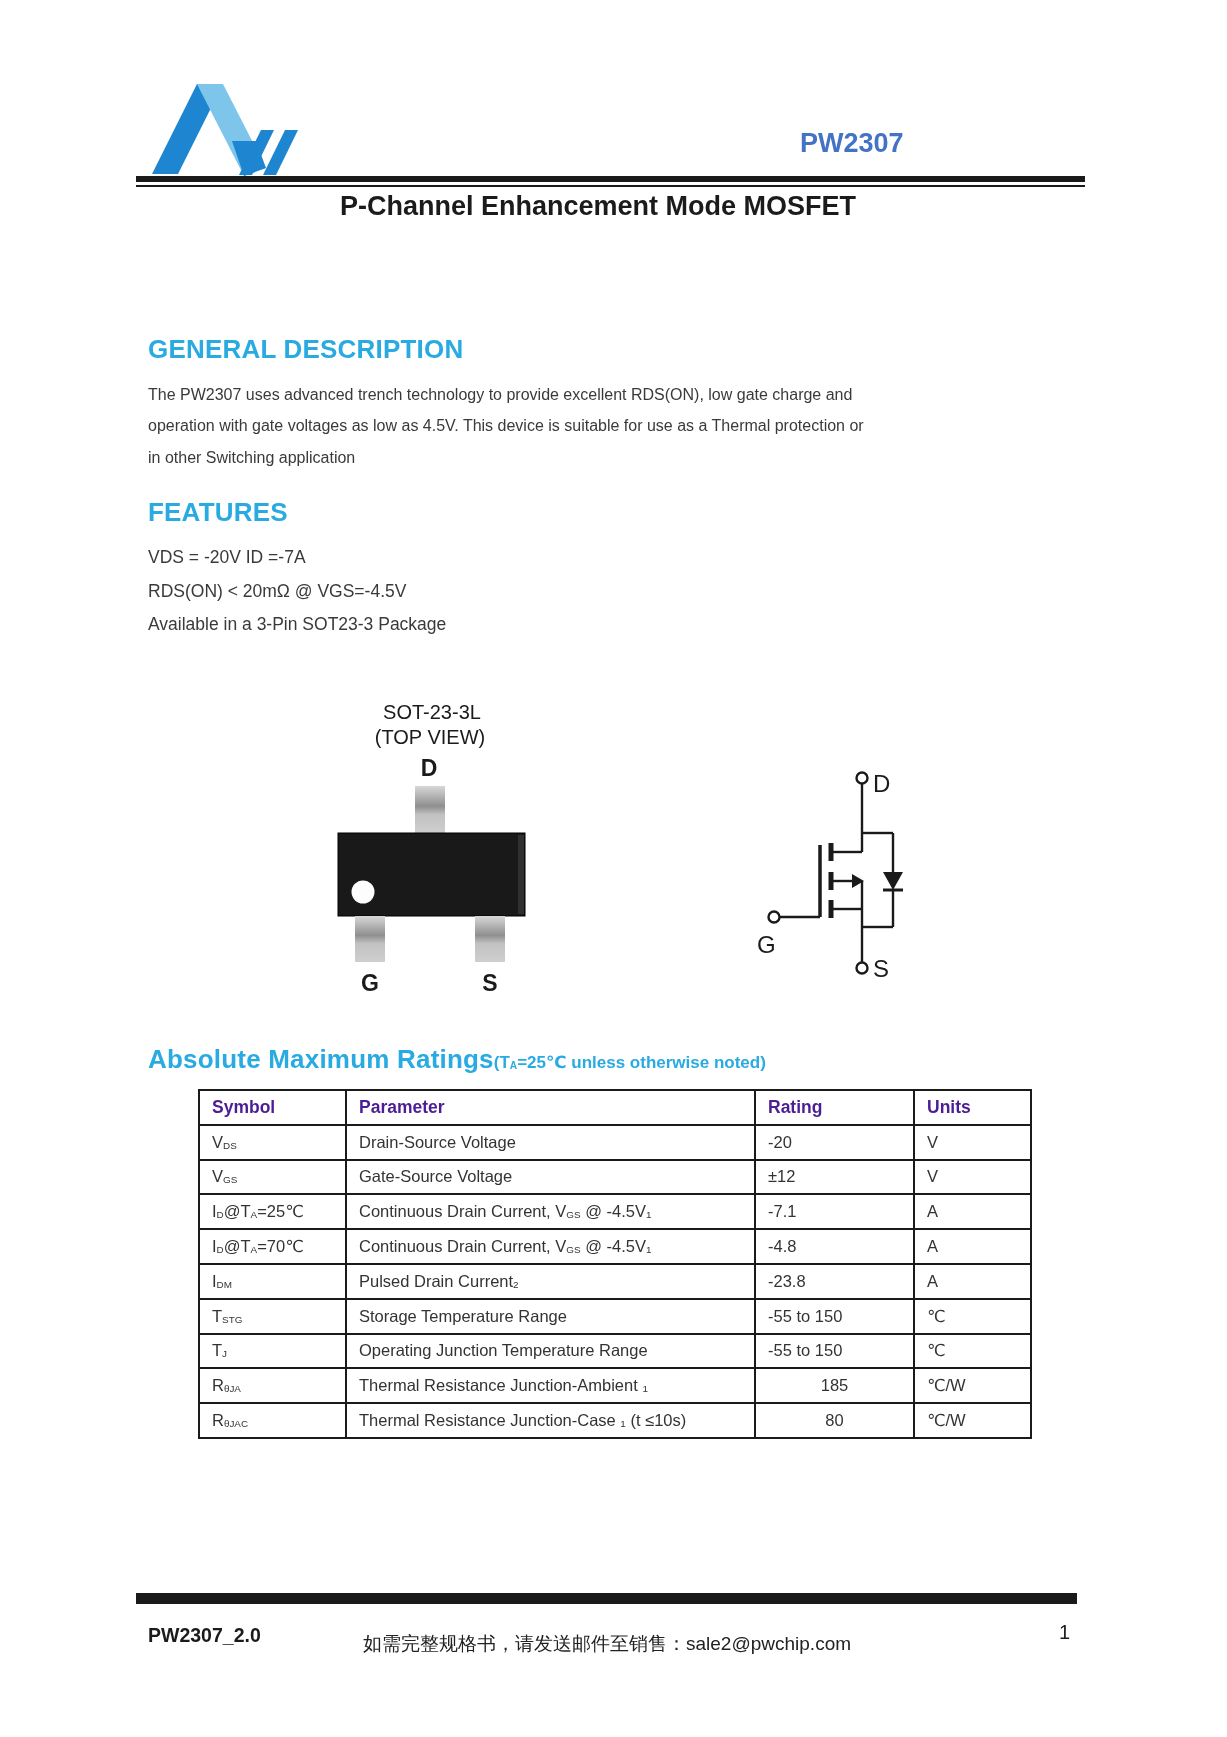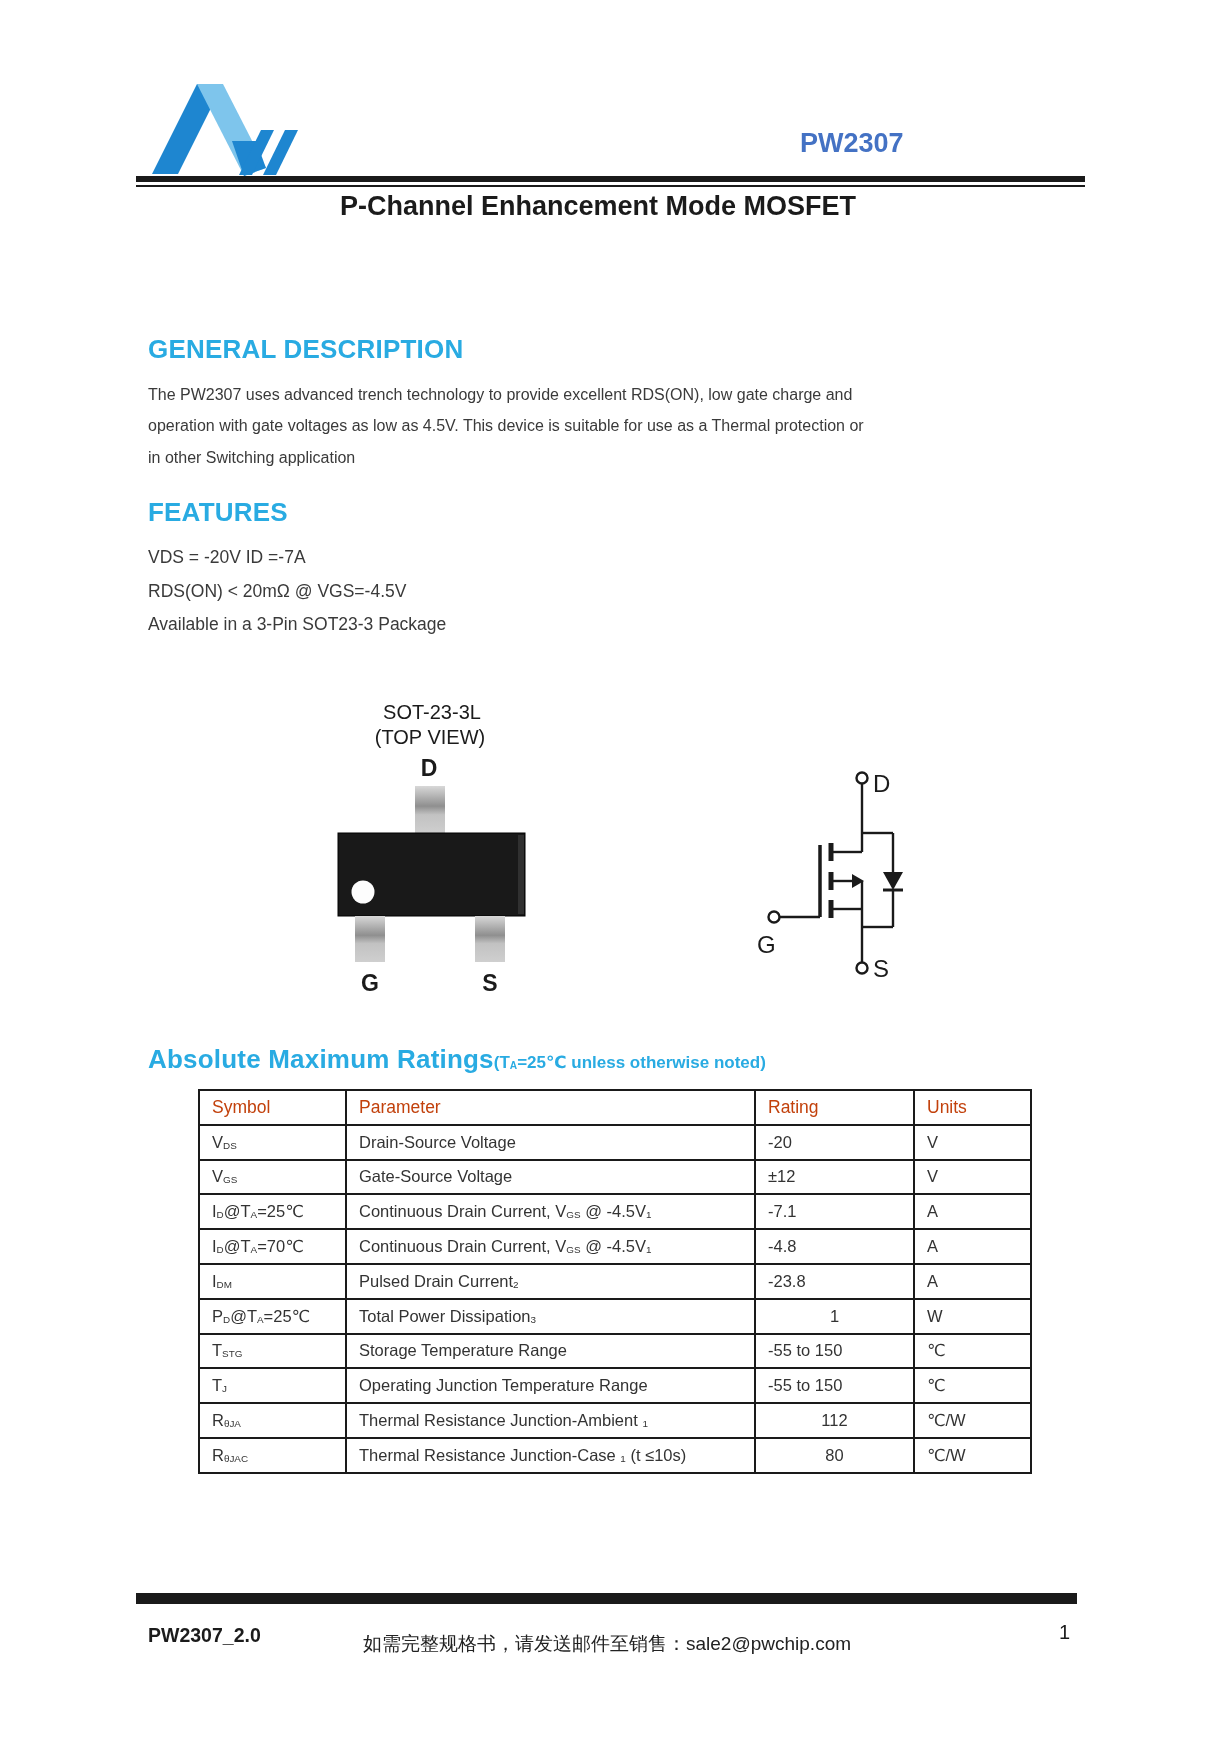--- a/index.html
+++ b/index.html
@@ -21,21 +21,21 @@
   #feat-heading{left:148px;top:497px;}
   #feat-list{left:148px;top:541px;font-size:17.5px;line-height:33.6px;color:#3a3a3a;}
   #amr-heading{left:148px;top:1044px;white-space:nowrap;}
   #amr-heading .cond{font-size:17px;font-weight:bold;color:var(--accent-cyan);}
   sub{font-size:0.6em;vertical-align:-0.12em;line-height:0;}
   
   #amr-table{left:198px;top:1089px;}
   table{border-collapse:collapse;table-layout:fixed;width:832px;}
   th,td{border:2px solid var(--line);padding:0 0 0 12px;text-align:left;
         font-size:16.5px;color:#333;height:32.8px;overflow:hidden;white-space:nowrap;}
-  th{font-size:17.5px;font-weight:normal;color:#c2410c;}
+  th{font-size:17.5px;font-weight:bold;color:#4c1d95;}
   td.center{text-align:center;padding-left:0;}
   col.c1{width:147px;} col.c2{width:409px;} col.c3{width:159px;} col.c4{width:117px;}
   
   #footer-doc{left:148px;top:1624px;font-size:19.5px;font-weight:bold;color:#1b1b1b;}
   #footer-note{left:363px;top:1631px;font-size:19px;color:#222;}
   #footer-page{left:1040px;top:1621px;width:30px;text-align:right;font-size:20px;color:#1b1b1b;}
   svg text{font-family:"Liberation Sans","DejaVu Sans",sans-serif;fill:#1b1b1b;}
 </style>
 </head>
 <body>
@@ -167,41 +167,35 @@
             <td class="">-4.8</td>
             <td>A</td>
           </tr>
           <tr>
             <td>I<sub>DM</sub></td>
             <td>Pulsed Drain Current<sub>2</sub></td>
             <td class="">-23.8</td>
             <td>A</td>
           </tr>
           <tr>
-            <td>P<sub>D</sub>@T<sub>A</sub>=25℃</td>
-            <td>Total Power Dissipation<sub>3</sub></td>
-            <td class="center">1</td>
-            <td>W</td>
-          </tr>
-          <tr>
             <td>T<sub>STG</sub></td>
             <td>Storage Temperature Range</td>
             <td class="">-55 to 150</td>
             <td>℃</td>
           </tr>
           <tr>
             <td>T<sub>J</sub></td>
             <td>Operating Junction Temperature Range</td>
             <td class="">-55 to 150</td>
             <td>℃</td>
           </tr>
           <tr>
             <td>R<sub>θJA</sub></td>
             <td>Thermal Resistance Junction-Ambient <sub>1</sub></td>
-            <td class="center">112</td>
+            <td class="center">185</td>
             <td>℃/W</td>
           </tr>
           <tr>
             <td>R<sub>θJAC</sub></td>
             <td>Thermal Resistance Junction-Case <sub>1</sub> (t ≤10s)</td>
             <td class="center">80</td>
             <td>℃/W</td>
           </tr>
         </tbody>
     </table>

